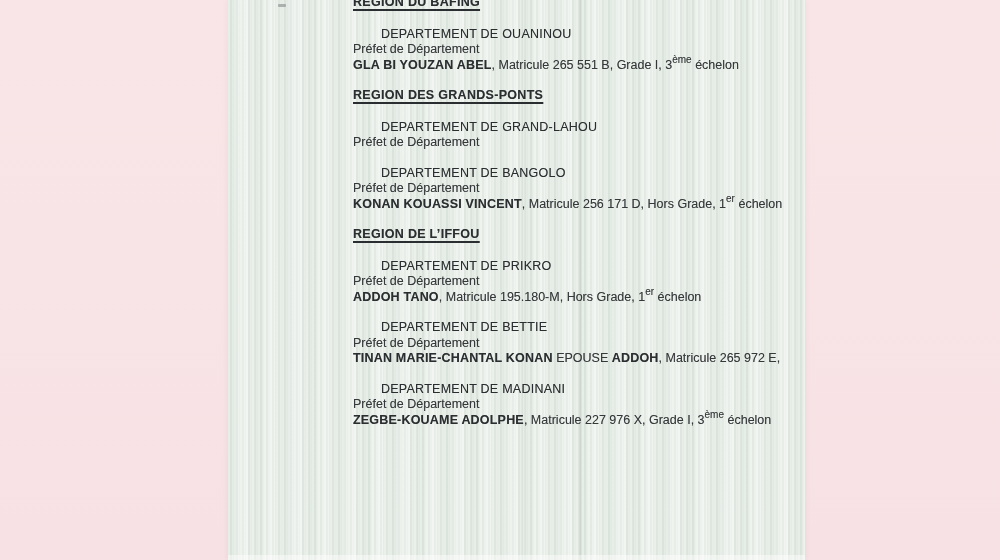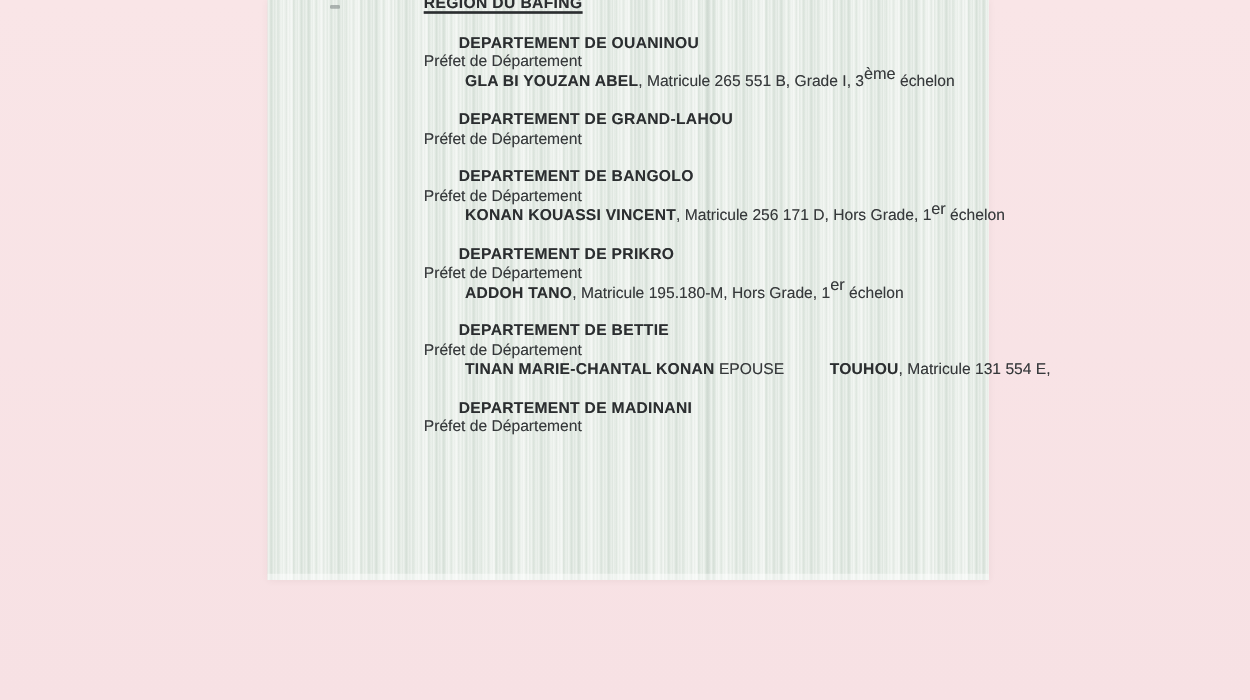--- a/index.html
+++ b/index.html
@@ -9,22 +9,22 @@
     background: linear-gradient(180deg, #f9e5e7 0%, #f7e1e4 100%);
     position: relative;
   }
   .screen {
     position: absolute; inset: 0;
     width: 1000px; height: 560px;
   }
   
   .paper {
     position: absolute;
-    left: 214px; top: 0;
-    width: 577px; height: 464px;
+    left: 228px; top: 0;
+    width: 577px; height: 560px;
     background-color: #e8eee8;
     background-image:
       repeating-linear-gradient(90deg,
         rgba(255,255,255,0.00) 0px,
         rgba(255,255,255,0.50) 1px,
         rgba(255,255,255,0.00) 2px,
         rgba(173,191,178,0.20) 3px,
         rgba(255,255,255,0.00) 4px,
         rgba(255,255,255,0.35) 5px,
         rgba(173,191,178,0.12) 6px),
@@ -66,73 +66,76 @@
     font-weight: bold;
     color: #2b2e30;
     letter-spacing: 0.3px;
     text-decoration: underline;
     text-decoration-thickness: 1.5px;
     text-underline-offset: 2.5px;
     margin-bottom: 16px;
     white-space: nowrap;
   }
   .dept {
-    font-weight: bold;
+    font-weight: normal;
     color: #2b2e30;
     letter-spacing: 0.25px;
     white-space: nowrap;
     padding-left: 28px;
   }
   .prefet { white-space: nowrap; }
   .officer { white-space: nowrap; }
-  .officer b { color: #2b2e30; letter-spacing: 0.2px; margin-left: 33px; }
+  .officer b { color: #2b2e30; letter-spacing: 0.2px; }
   .officer-line2 { padding-left: 3px; white-space: nowrap; }
-  sup { font-size: 13px; line-height: 0; margin-top: 18px; }
+  sup { font-size: 10px; line-height: 0; margin-top: 18px; }
 </style>
 </head>
 <body>
 
 <div class="screen">
   <div class="paper">
     <div class="fold f1"></div>
     <div class="fold f2"></div>
     <div class="artifact"></div>
 
     <div class="doc-text">
 
       <div class="section">
         <div class="region">REGION DU BAFING</div>
         <div class="dept">DEPARTEMENT DE OUANINOU</div>
         <div class="prefet">Préfet de Département</div>
         <div class="officer"><b>GLA BI YOUZAN ABEL</b><span>, Matricule 265 551 B, Grade I, 3</span><sup>ème</sup><span> échelon</span></div>
       </div>
 
       <div class="section">
+        <div class="region">REGION DES GRANDS-PONTS</div>
         <div class="dept">DEPARTEMENT DE GRAND-LAHOU</div>
         <div class="prefet">Préfet de Département</div>
       </div>
 
       <div class="section">
         <div class="dept">DEPARTEMENT DE BANGOLO</div>
         <div class="prefet">Préfet de Département</div>
         <div class="officer"><b>KONAN KOUASSI VINCENT</b><span>, Matricule 256 171 D, Hors Grade, 1</span><sup>er</sup><span> échelon</span></div>
       </div>
 
       <div class="section">
+        <div class="region">REGION DE L’IFFOU</div>
         <div class="dept">DEPARTEMENT DE PRIKRO</div>
         <div class="prefet">Préfet de Département</div>
         <div class="officer"><b>ADDOH TANO</b><span>, Matricule 195.180-M, Hors Grade, 1</span><sup>er</sup><span> échelon</span></div>
       </div>
 
       <div class="section">
         <div class="dept">DEPARTEMENT DE BETTIE</div>
         <div class="prefet">Préfet de Département</div>
-        <div class="officer"><b>TINAN MARIE-CHANTAL KONAN</b><span> EPOUSE </span><b>TOUHOU</b><span>, Matricule 131 554 E,</span></div>
+        <div class="officer"><b>TINAN MARIE-CHANTAL KONAN</b><span> EPOUSE </span><b>ADDOH</b><span>, Matricule 265 972 E,</span></div>
       </div>
 
       <div class="section">
         <div class="dept">DEPARTEMENT DE MADINANI</div>
         <div class="prefet">Préfet de Département</div>
+        <div class="officer"><b>ZEGBE-KOUAME ADOLPHE</b><span>, Matricule 227 976 X, Grade I, 3</span><sup>ème</sup><span> échelon</span></div>
       </div>
 
     </div>
   </div>
 </div>
 
 </body></html>

